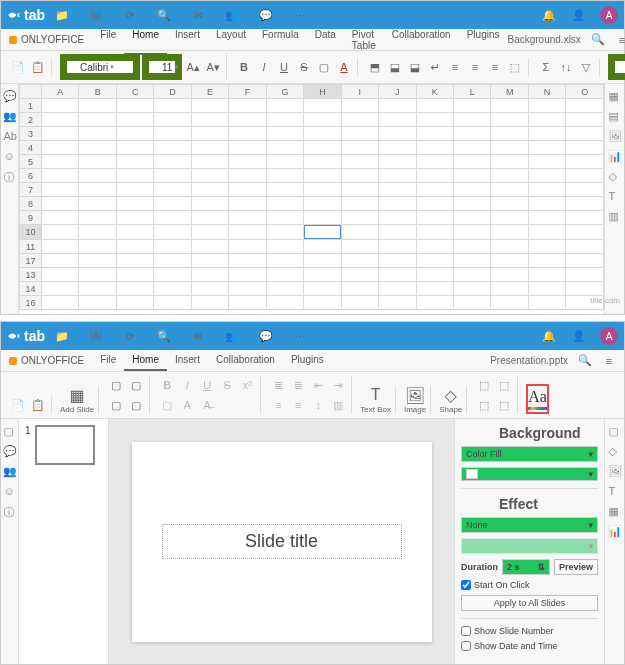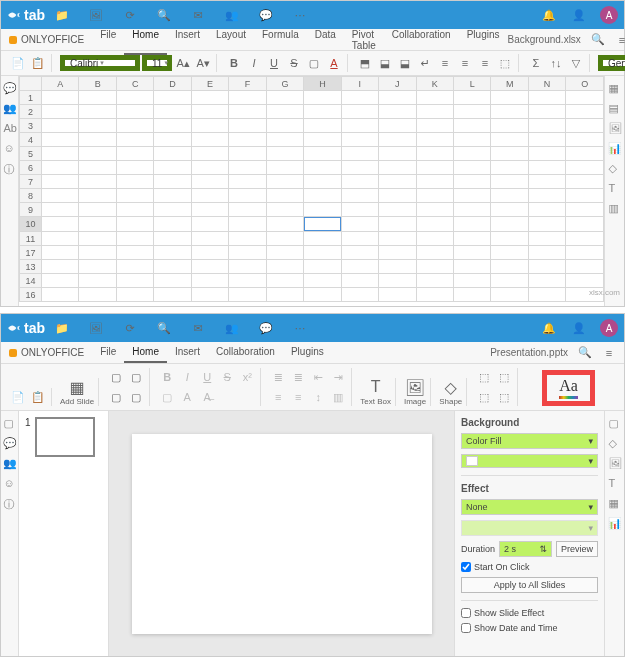--- a/index.html
+++ b/index.html
@@ -16,21 +16,21 @@
 .menubar .brand .dot { width:8px; height:8px; background:#f39c12; border-radius:2px; }
 .menubar .tabs { display: flex; }
 .menubar .tab { padding: 4px 8px; cursor: pointer; }
 .menubar .tab.active { border-bottom: 2px solid #666; color:#222; }
 .menubar .docname { margin-left: auto; margin-right: 8px; color: #666; }
 .menubar .menuend { display:flex; gap:6px; margin-right:6px; color:#888;}
 .toolbar { background: #f7f7f7; border-bottom: 1px solid #ddd; display:flex; align-items:center; padding: 3px 4px; gap:4px; flex-wrap: nowrap; }
 .toolbar .grp { display: flex; gap: 2px; align-items:center; padding: 0 4px; border-right: 1px solid #ddd; }
 .toolbar .grp:last-child { border-right: none; }
 .btn { width: 18px; height: 18px; display:flex; align-items:center; justify-content:center; color:#666; cursor:pointer; font-size:11px; }
-.sel { height:16px; font-size:10px; border:5px solid #4d7c0f; background:#fff; padding:0 5px; display:flex; align-items:center; gap:2px;}
+.sel { height:26px; font-size:10px; border:7px solid #4d7c0f; background:#fff; padding:0 13px; display:flex; align-items:center; gap:2px;}
 .sel .dd { font-size:7px; color:#888;}
 .namebox { background:#f7f7f7; border-bottom:1px solid #ddd; display:flex; align-items:center; height:18px; }
 .namebox .nb { width: 60px; border:1px solid #ccc; margin:1px 2px; font-size:10px; padding:1px 3px; background:#fff;}
 .namebox .fx { padding: 0 6px; color:#888; font-style:italic;}
 .namebox .formula { flex:1; }
 .gridwrap { display:flex; height: 230px; }
 .leftstrip { width: 18px; background:#f7f7f7; border-right:1px solid #ddd; display:flex; flex-direction:column; align-items:center; gap:8px; padding-top:6px;}
 .leftstrip .ico, .rightstrip .ico { width:12px; height:12px; color:#888; font-size:11px; cursor:pointer;}
 .rightstrip { width: 20px; background:#f7f7f7; border-left:1px solid #ddd; display:flex; flex-direction:column; align-items:center; gap:8px; padding-top:6px;}
 .grid { flex:1; overflow:hidden; display:flex; }
@@ -42,35 +42,35 @@
 table.sheet td.rowhdr.selhdr, table.sheet th.selhdr { background:#ddd; }
 table.sheet td.sel { border:1.5px solid #4a90d9; }
 .srcnote { position:absolute; font-size:8px; color:#aaa; }
 
 
 .toolbar2 { background:#f7f7f7; border-bottom:1px solid #ddd; padding:4px; display:flex; gap:4px; align-items:flex-end;}
 .toolbar2 .big { display:flex; flex-direction:column; align-items:center; gap:1px; font-size:8px; color:#666; padding:0 4px; border-right:1px solid #ddd; cursor:pointer;}
 .toolbar2 .big .ic { font-size:16px; height:18px; display:flex; align-items:center;}
 .toolbar2 .mini { display:flex; flex-direction:column; gap:2px; padding:0 4px; border-right:1px solid #ddd;}
 .toolbar2 .mini .row { display:flex; gap:2px;}
-.aa-box { border:5px solid #ef4444; padding:2px 12px; font-family:Georgia,serif; margin-left:20px;}
+.aa-box { border:2px solid #ef4444; padding:2px 0; font-family:Georgia,serif; margin-left:4px;}
 .aa-box .aa { font-size:16px; }
 .aa-box .bar { height:3px; background:linear-gradient(90deg,#c0392b,#f1c40f,#27ae60,#2980b9,#8e44ad); margin-top:1px;}
 .presbody { display:flex; height:245px; }
 .thumbcol { width:90px; background:#fff; border-right:1px solid #ddd; padding:6px; display:flex; gap:4px;}
 .thumb { width:60px; height:40px; border:2px solid #888; background:#fff;}
 .slidearea { flex:1; background:#e8e8e8; display:flex; align-items:center; justify-content:center; position:relative;}
 .slide { width:300px; height:200px; background:#fff; box-shadow:0 1px 4px rgba(0,0,0,0.2); display:flex; flex-direction:column; align-items:center; justify-content:center; gap:6px;}
 .ph { border:1px dotted #aaa; width:240px; text-align:center; padding:6px; color:#444;}
 .ph.title { font-size:18px; }
 .ph.sub { font-size:10px; color:#666;}
 .rpanel { width:150px; background:#f7f7f7; border-left:1px solid #ddd; padding:6px; font-size:9px; color:#444; display:flex; flex-direction:column; gap:5px;}
-.rpanel .lbl { font-size:10px; color:#555; font-weight:bold;}
-.rpanel .field { border:1px solid #ccc; background:#bef264; padding:2px 4px; display:flex; justify-content:space-between; align-items:center;}
-.rpanel .row { display:flex; gap:4px; align-items:center;}
+.rpanel .lbl { font-size:14px; color:#555; font-weight:bold;margin-left:38px;}
+.rpanel .field { border:1px solid #ccc; background:#22c55e; padding:2px 4px; display:flex; justify-content:space-between; align-items:center;}
+.rpanel .row { display:flex; gap:4px; align-items:center;font-weight:bold;}
 .rpanel .rbtn { border:1px solid #bbb; background:#fafafa; padding:2px 4px; text-align:center; cursor:pointer;}
 .rpanel hr { border:none; border-top:1px solid #ddd; margin:2px 0;}
 .chk { display:flex; gap:3px; align-items:center;}
 .chk input { width:10px; height:10px;}
 </style>
 </head>
 <body>
 
 <div class="app">
   <div class="bluebar">
@@ -480,21 +480,21 @@
       <span class="ico">▦</span>
       <span class="ico">▤</span>
       <span class="ico">🖼</span>
       <span class="ico">📊</span>
       <span class="ico">◇</span>
       <span class="ico">T</span>
       <span class="ico">▥</span>
     </div>
   </div>
   <div style="position:relative;height:0">
-      <span class="srcnote" style="right:4px;top:-18px">xlsx.com</span>
+      <span class="srcnote" style="right:4px;top:-18px">title.com</span>
     </div>
 </div>
 
 <div class="app" style="margin-top:6px">
   <div class="bluebar">
     <div class="logo">
       <svg viewBox="0 0 24 24">
           <path d="M2 12c4-6 10-6 14 0-4 6-10 6-14 0zm16-2l4-2-2 4 2 4-4-2z"></path>
         </svg>
       <span>tab</span>
@@ -621,20 +621,21 @@
       <span class="ico">👥</span>
       <span class="ico">☺</span>
       <span class="ico">ⓘ</span>
     </div>
     <div class="thumbcol">
       <span>1</span>
       <div class="thumb"></div>
     </div>
     <div class="slidearea">
       <div class="slide">
+        <div class="ph title">Slide title</div>
       </div>
     </div>
     <div class="rpanel">
       <div class="lbl">Background</div>
       <div class="field">
           <span>Color Fill</span>
           <span class="dd">▾</span>
         </div>
       <div class="field" style="height:14px">
           <span style="width:12px;height:10px;background:#fff;border:1px solid #ccc"></span>
@@ -659,21 +660,21 @@
         <div class="rbtn">Preview</div>
       </div>
       <div class="chk">
           <input type="checkbox" checked="" style="">
           <span>Start On Click</span>
         </div>
       <div class="rbtn">Apply to All Slides</div>
       <hr>
       <div class="chk">
           <input type="checkbox" style="">
-          <span>Show Slide Effect</span>
+          <span>Show Slide Number</span>
         </div>
       <div class="chk">
           <input type="checkbox" style="">
           <span>Show Date and Time</span>
         </div>
     </div>
     <div class="rightstrip">
       <span class="ico">▢</span>
       <span class="ico">◇</span>
       <span class="ico">🖼</span>

